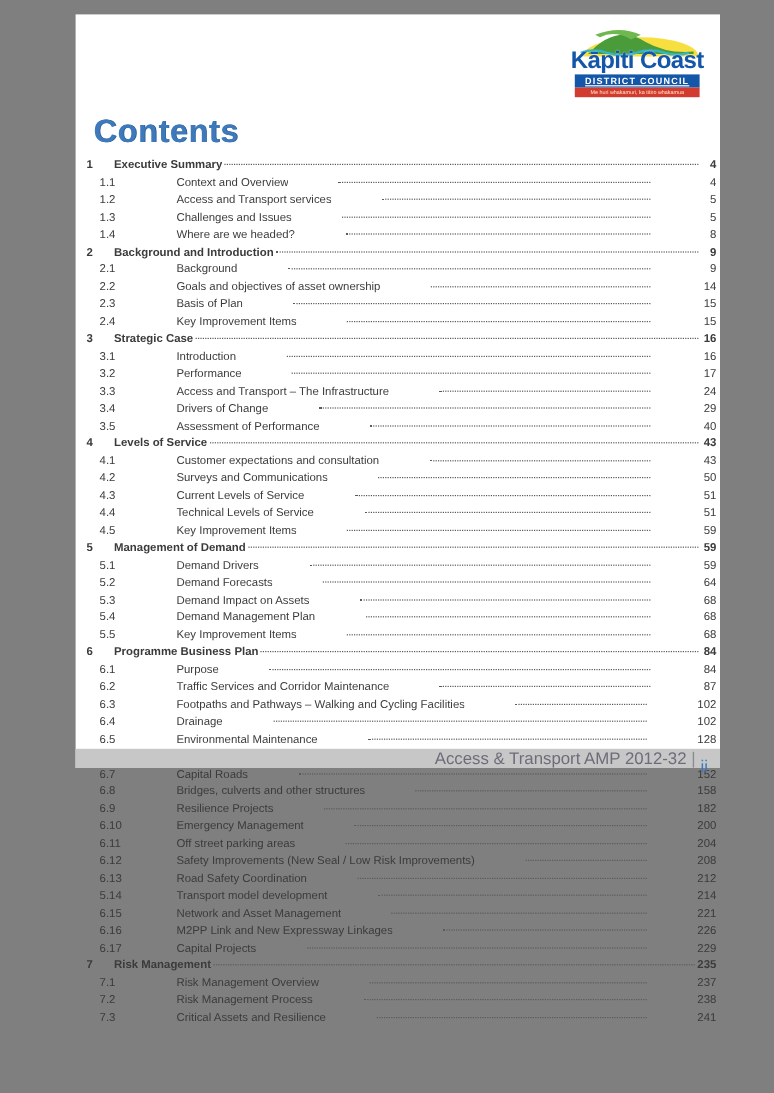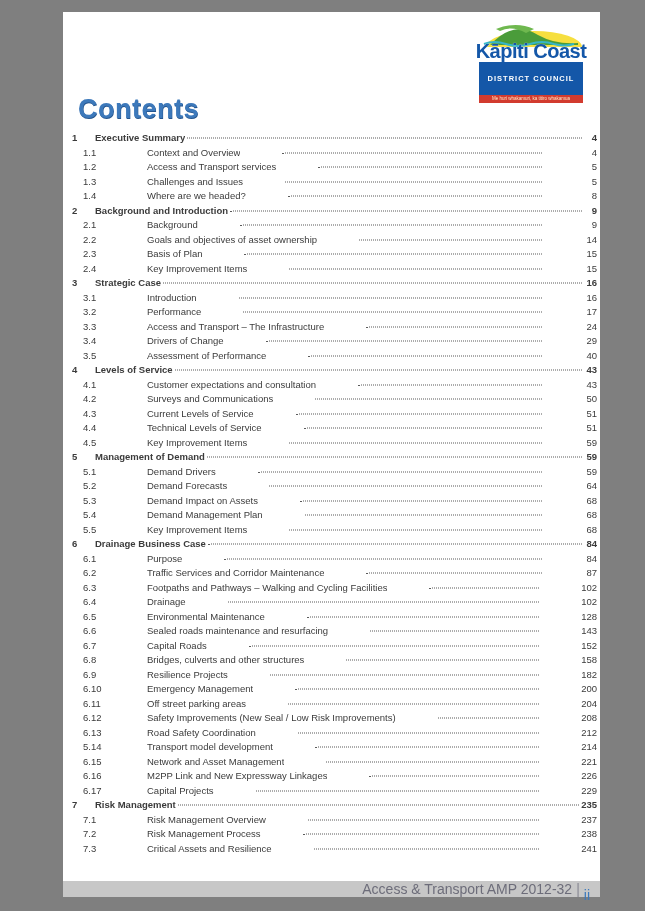--- a/index.html
+++ b/index.html
@@ -3,38 +3,38 @@
 <meta charset="utf-8">
 <style>
   html,body{margin:0;padding:0;}
   body{
     width:645px;height:911px;overflow:hidden;
     background:#7f7f7f;
     font-family:"Liberation Sans", sans-serif;
     position:relative;
   }
   .paper{
-    position:absolute;left:63px;top:12px;width:537px;height:885px;
+    position:absolute;left:63px;top:12px;width:537px;height:628px;
     background:#ffffff;
   }
   
   .logo{
     position:absolute;top:5px;right:4px;width:130px;
     display:flex;flex-direction:column;align-items:center;
   }
   .logo-art{height:30px;margin-bottom:-6px;}
   .logo-name{
     font-size:20px;font-weight:bold;color:#1457a8;
     letter-spacing:-0.5px;line-height:20px;white-space:nowrap;
     text-shadow:0 0 1px #ffffff;
   }
   .logo-bar{
     margin-top:1px;width:104px;background:#1457a8;color:#ffffff;
     font-size:7.5px;font-weight:bold;letter-spacing:1px;text-align:center;
-    padding:12px 0;line-height:9px;white-space:nowrap;
+    padding:1px 0;line-height:9px;white-space:nowrap;text-decoration:underline;
   }
   .logo-motto{
     width:104px;background:#d23b2f;color:#ffe9c8;
     font-size:4.5px;text-align:center;padding:1px 0;line-height:6px;
     white-space:nowrap;overflow:hidden;
   }
   
   .contents-title{
     position:absolute;left:15px;top:82px;
     font-size:27px;font-weight:bold;color:#3d79bb;
@@ -283,21 +283,21 @@
 
   <div class="toc-row lvl2">
     <span class="num">5.5</span>
     <span class="label">Key Improvement Items</span>
     <span class="leader"></span>
     <span class="pg">68</span>
   </div>
 
   <div class="toc-row lvl1">
     <span class="num">6</span>
-    <span class="label">Drainage Business Case</span>
+    <span class="label">Programme Business Plan</span>
     <span class="leader"></span>
     <span class="pg">84</span>
   </div>
 
   <div class="toc-row lvl2">
     <span class="num">6.1</span>
     <span class="label">Purpose</span>
     <span class="leader"></span>
     <span class="pg">84</span>
   </div>

